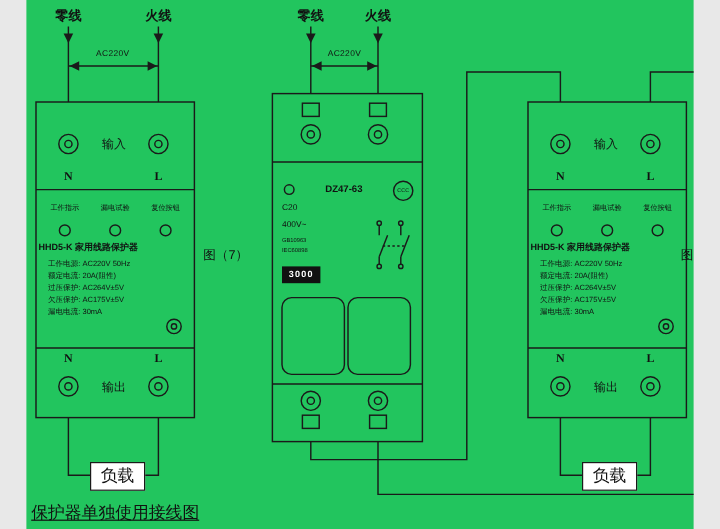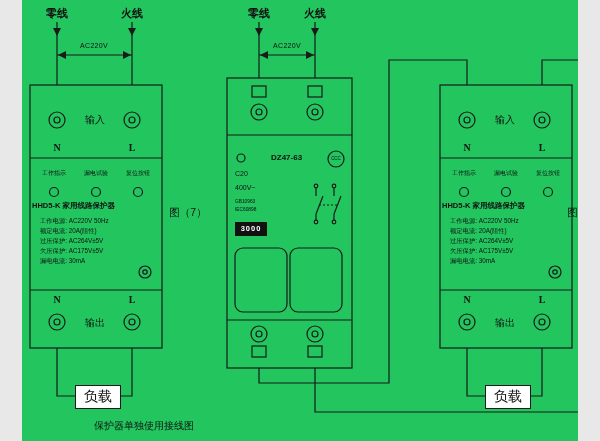--- a/index.html
+++ b/index.html
@@ -12,21 +12,21 @@
   svg{position:absolute;left:0;top:0;}
   .t{position:absolute;white-space:nowrap;}
   .wire-label{font-size:11px;font-weight:bold;text-align:center;}
   .ac-label{font-size:7px;text-align:center;letter-spacing:.3px;}
   .nl{font-size:10px;font-weight:bold;font-family:"Liberation Serif","DejaVu Serif",serif;text-align:center;}
   .io{font-size:10px;font-weight:normal;text-align:center;}
   .ind{font-size:6px;text-align:center;}
   .dev-title{font-size:7.5px;font-weight:bold;}
   .specs{font-size:6.3px;line-height:10px;text-align:left;}
   .fig{font-size:10.5px;text-align:center;}
-  .caption{font-size:10px;text-align:right;}
+  .caption{font-size:14px;text-align:left;text-decoration:underline;}
   .load-box{border:1.2px solid #1a1a1a;text-align:center;font-size:14px;line-height:20px;background:#fff;}
   .bk-model{font-size:8px;font-weight:bold;}
   .bk-sm{font-size:7px;}
   .bk-xs{font-size:4.8px;line-height:7px;}
   .bk-ccc{font-size:4.5px;text-align:center;}
   .badge{background:#111;color:#fff;font-size:7.5px;font-weight:bold;text-align:center;line-height:14px;letter-spacing:1px;}
 </style>
 </head>
 <body>
 

